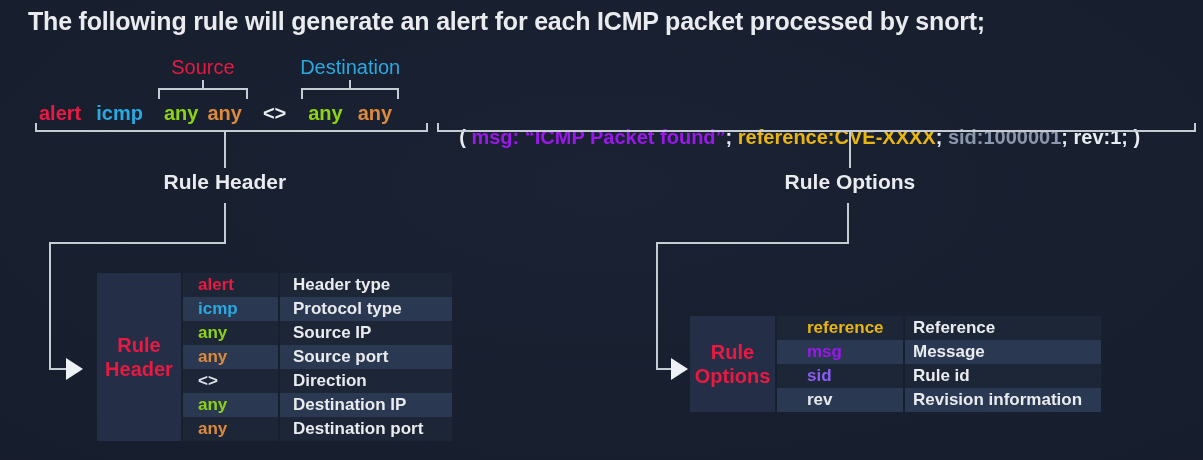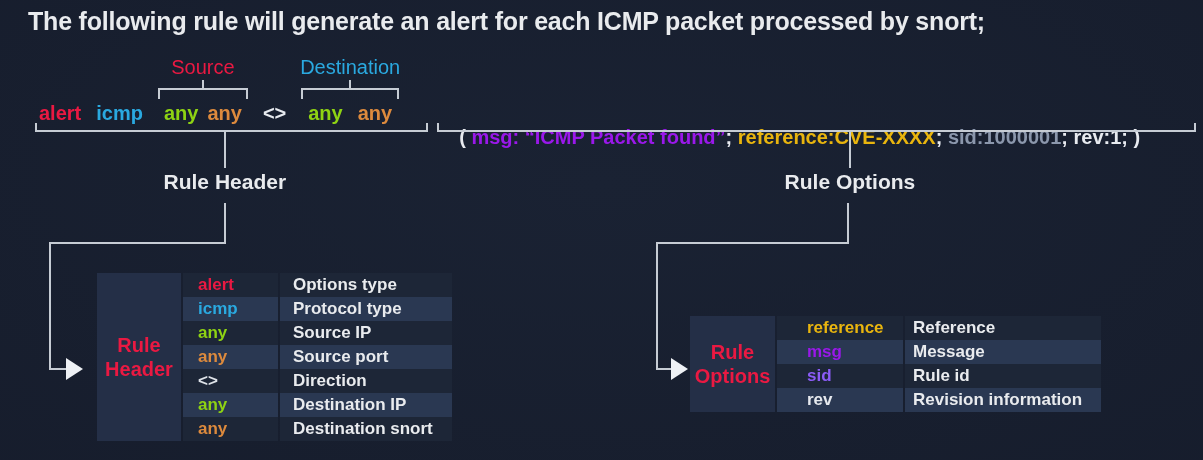--- a/index.html
+++ b/index.html
@@ -118,21 +118,21 @@
   <div class="cline" style="left:656px;top:242px;width:193px;height:2px;"></div>
   <div class="cline" style="left:656px;top:242px;width:2px;height:128px;"></div>
   <div class="cline" style="left:656px;top:368px;width:16px;height:2px;"></div>
   <div class="arrow-right" style="left:671px;top:358px;"></div>
 
   <div class="tbl tbl-header">
     <div class="tbl-title" style="color: rgb(234, 25, 66);">Rule Header</div>
     <div class="rows">
       <div class="trow">
         <div class="tcell tval" style="color: rgb(234, 25, 66);">alert</div>
-        <div class="tcell tdesc">Options type</div>
+        <div class="tcell tdesc">Header type</div>
       </div>
       <div class="trow">
         <div class="tcell tval" style="color: rgb(42, 169, 224);">icmp</div>
         <div class="tcell tdesc">Protocol type</div>
       </div>
       <div class="trow">
         <div class="tcell tval" style="color: rgb(142, 211, 19);">any</div>
         <div class="tcell tdesc">Source IP</div>
       </div>
       <div class="trow">
@@ -142,21 +142,21 @@
       <div class="trow">
         <div class="tcell tval" style="color: rgb(223, 227, 233);">&lt;&gt;</div>
         <div class="tcell tdesc">Direction</div>
       </div>
       <div class="trow">
         <div class="tcell tval" style="color: rgb(142, 211, 19);">any</div>
         <div class="tcell tdesc">Destination IP</div>
       </div>
       <div class="trow">
         <div class="tcell tval" style="color: rgb(221, 138, 61);">any</div>
-        <div class="tcell tdesc">Destination snort</div>
+        <div class="tcell tdesc">Destination port</div>
       </div>
     </div>
   </div>
 
   <div class="tbl tbl-options">
     <div class="tbl-title" style="color: rgb(234, 25, 66);">Rule Options</div>
     <div class="rows">
       <div class="trow">
         <div class="tcell tval" style="color: rgb(233, 181, 14);">reference</div>
         <div class="tcell tdesc">Reference</div>

